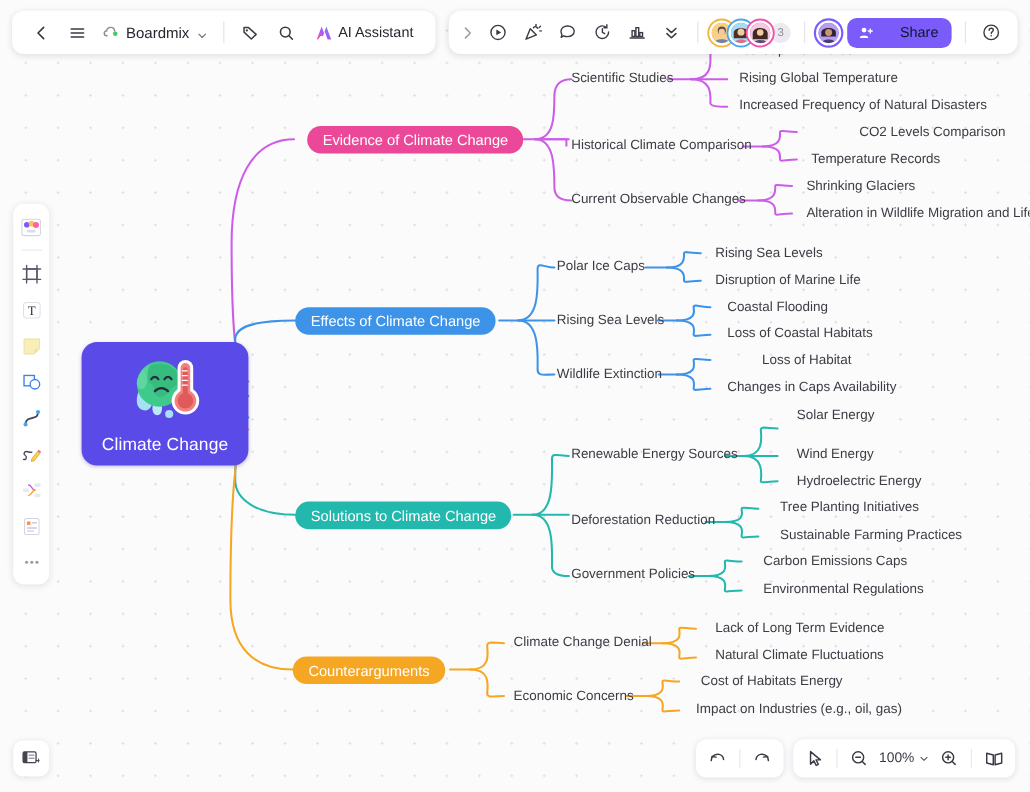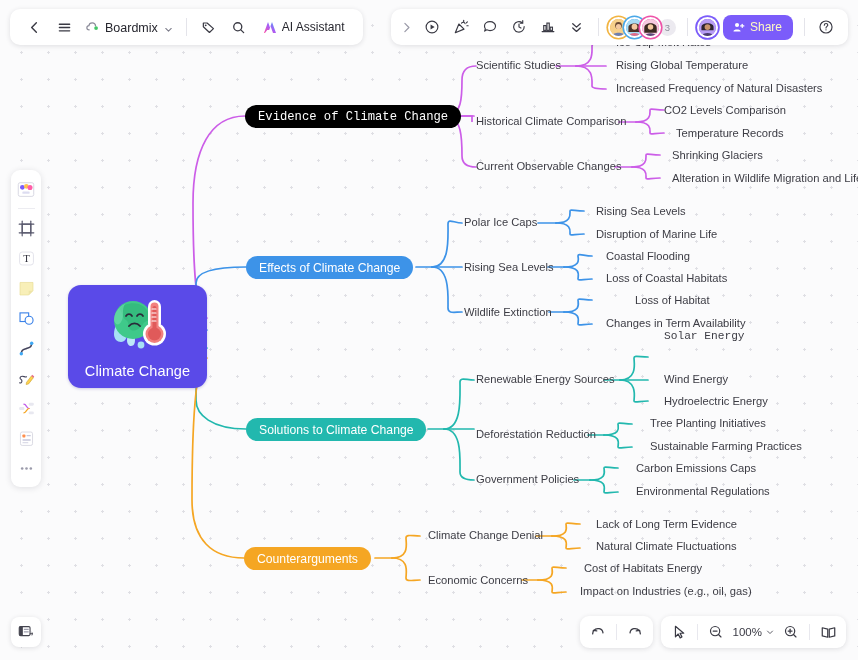--- a/index.html
+++ b/index.html
@@ -66,22 +66,22 @@
     font-size: 9px; color: #fff; overflow: hidden;
   }
   .av:first-child { margin-left: 0; }
   .av-count {
     width: 21px; height: 21px; border-radius: 50%;
     background: #eceaf0; color: #8e8e9c;
     display: flex; align-items: center; justify-content: center;
     font-size: 9.5px; margin-left: -4px; border: 2px solid #fff;
   }
   .share-btn {
-    display: flex; align-items: center; gap: 5px;
-    background: #7b5cfa; color: #fef9c3;
+    display: flex; align-items: center; gap: 22px;
+    background: #7b5cfa; color: #0f172a;
     border-radius: 8px; height: 25px; padding: 0 11px 0 9px;
     font-size: 12px; cursor: pointer; margin: 0 4px;
   }
 
   
   .rail {
     position: absolute; left: 11px; top: 170px;
     width: 30px;
     background: #fff;
     border-radius: 9px;
@@ -274,65 +274,65 @@
       <g stroke="#fff" stroke-width="1.1" stroke-linecap="round">
         <line x1="51" y1="17" x2="55" y2="17"></line>
         <line x1="51" y1="21" x2="55" y2="21"></line>
         <line x1="51" y1="25" x2="55" y2="25"></line>
         <line x1="51" y1="29" x2="55" y2="29"></line>
       </g>
     </svg>
     <span class="root-label">Climate Change</span>
   </div>
 
-  <div class="branch-pill" style="left:245px; top:105px; background:#000000;font-family:Liberation Mono, monospace;">
+  <div class="branch-pill" style="left:256px; top:105px; background:#ec4899;">
     <span>Evidence of Climate Change</span>
   </div>
   <div class="branch-pill" style="left:246px; top:418px; background:#22b8ae;">
     <span>Solutions to Climate Change</span>
   </div>
   <div class="branch-pill" style="left:246px; top:256px; background:#3d93e8;">
     <span>Effects of Climate Change</span>
   </div>
   <div class="branch-pill" style="left:244px; top:547px; background:#f5a623;">
     <span>Counterarguments</span>
   </div>
 
   <div class="node-text" style="left:476px; top:59px;">Scientific Studies</div>
   <div class="node-text" style="left:476px; top:115px;">Historical Climate Comparison</div>
   <div class="node-text" style="left:476px; top:160px;">Current Observable Changes</div>
 
   <div class="node-text" style="left:616px; top:36px;">Ice Cap Melt Rates</div>
   <div class="node-text" style="left:616px; top:59px;">Rising Global Temperature</div>
   <div class="node-text" style="left:616px; top:82px;">Increased Frequency of Natural Disasters</div>
 
-  <div class="node-text" style="left:664px; top:104px;">CO2 Levels Comparison</div>
+  <div class="node-text" style="left:716px; top:104px;">CO2 Levels Comparison</div>
   <div class="node-text" style="left:676px; top:127px;">Temperature Records</div>
 
   <div class="node-text" style="left:672px; top:149px;">Shrinking Glaciers</div>
   <div class="node-text" style="left:672px; top:172px;">Alteration in Wildlife Migration and Lifecyc</div>
 
   <div class="node-text" style="left:464px; top:216px;">Polar Ice Caps</div>
   <div class="node-text" style="left:464px; top:261px;">Rising Sea Levels</div>
   <div class="node-text" style="left:464px; top:306px;">Wildlife Extinction</div>
 
   <div class="node-text" style="left:596px; top:205px;">Rising Sea Levels</div>
   <div class="node-text" style="left:596px; top:228px;">Disruption of Marine Life</div>
 
   <div class="node-text" style="left:606px; top:250px;">Coastal Flooding</div>
   <div class="node-text" style="left:606px; top:272px;">Loss of Coastal Habitats</div>
 
   <div class="node-text" style="left:606px; top:294px;margin-left:29px;">Loss of Habitat</div>
-  <div class="node-text" style="left:606px; top:317px;">Changes in Term Availability</div>
+  <div class="node-text" style="left:606px; top:317px;">Changes in Caps Availability</div>
 
   <div class="node-text" style="left:476px; top:373px;">Renewable Energy Sources</div>
   <div class="node-text" style="left:476px; top:428px;">Deforestation Reduction</div>
   <div class="node-text" style="left:476px; top:473px;">Government Policies</div>
 
-  <div class="node-text" style="left:664px; top:330px;font-family:Liberation Mono, monospace;">Solar Energy</div>
+  <div class="node-text" style="left:664px; top:340px;">Solar Energy</div>
   <div class="node-text" style="left:664px; top:373px;text-align:right;">Wind Energy</div>
   <div class="node-text" style="left:664px; top:395px;">Hydroelectric Energy</div>
 
   <div class="node-text" style="left:650px; top:417px;">Tree Planting Initiatives</div>
   <div class="node-text" style="left:650px; top:440px;">Sustainable Farming Practices</div>
 
   <div class="node-text" style="left:636px; top:462px;">Carbon Emissions Caps</div>
   <div class="node-text" style="left:636px; top:485px;">Environmental Regulations</div>
 
   <div class="node-text" style="left:428px; top:529px;">Climate Change Denial</div>

